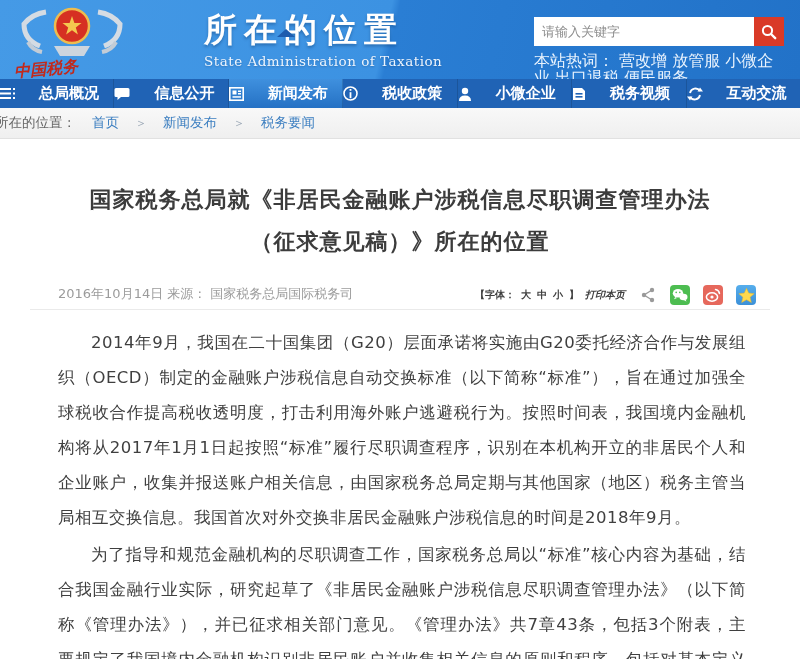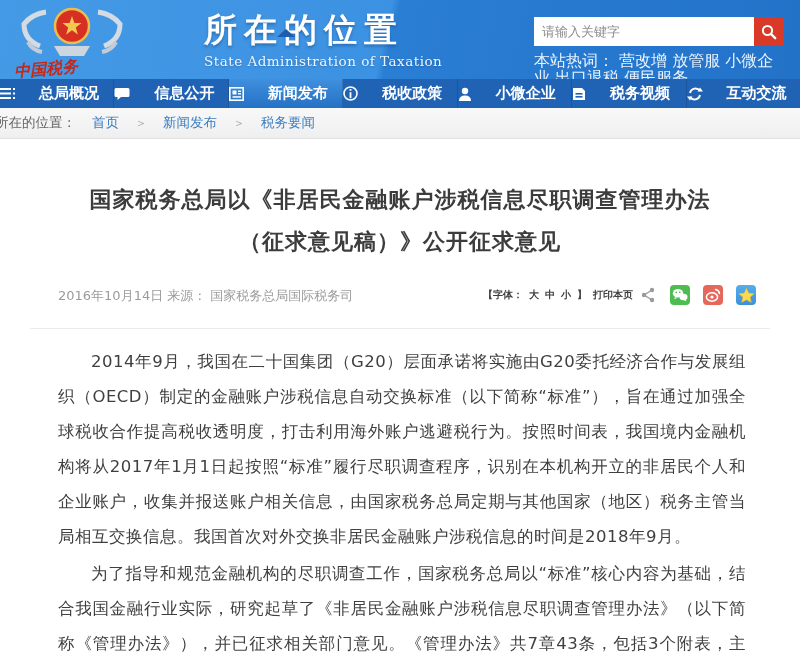--- a/index.html
+++ b/index.html
@@ -42,29 +42,29 @@
   
   .breadcrumb{display:flex;align-items:center;height:30px;background:linear-gradient(#f8f8f8,#efefef);
     border-bottom:1px solid #e1e1e1;font-size:13.5px;color:#666;overflow:hidden;}
   .breadcrumb .bc-label{margin-left:-5px;}
   .breadcrumb a{color:#3b7ec0;text-decoration:none;margin:0 0 0 16px;cursor:pointer;}
   .breadcrumb .sep{color:#9aa7b5;margin-left:16px;font-size:12px;}
 
   
   .article-title{max-width:640px;margin:40px auto 0;text-align:center;font-size:22px;font-weight:bold;
     color:#3c3c3c;line-height:42px;letter-spacing:1px;}
-  .meta{display:flex;align-items:flex-end;margin:22px 30px 0;padding:0 14px 23px 16px;
+  .meta{display:flex;align-items:flex-start;margin:22px 30px 0;padding:0 14px 4px 16px;
     border-bottom:1px solid #eaeaea;font-size:13px;color:#9b9b9b;}
   .meta .date{margin-left:12px;}
   .meta .src-label{margin-left:4px;}
   .meta .src{margin-left:4px;}
   .meta-right{margin-left:auto;display:flex;align-items:center;color:#3f3f3f;font-weight:bold;
     font-size:10px;gap:6px;}
   .meta-right .fsz{cursor:pointer;}
-  .meta-right .print{cursor:pointer;}
+  .meta-right .print{cursor:pointer;margin-right:8px;font-style:italic;}
   .share-ic{cursor:pointer;display:flex;align-items:center;}
   .share-sq{width:20px;height:20px;border-radius:4px;margin-left:7px;cursor:pointer;display:flex;
     align-items:center;justify-content:center;}
 
   .article-body{margin:15px 54px 0 58px;font-size:16.5px;line-height:35px;color:#3f3f3f;
     text-align:justify;letter-spacing:.5px;}
   .article-body p{margin:0 0 2px;text-indent:2em;}
 </style>
 </head>
 <body>
@@ -178,21 +178,21 @@
   <div class="breadcrumb">
     <span class="bc-label">所在的位置：</span>
     <a>首页</a>
     <span class="sep">＞</span>
     <a>新闻发布</a>
     <span class="sep">＞</span>
     <a>税务要闻</a>
   </div>
 
   <div class="main">
-    <h1 class="article-title">国家税务总局以《非居民金融账户涉税信息尽职调查管理办法（征求意见稿）》公开征求意见</h1>
+    <h1 class="article-title">国家税务总局就《非居民金融账户涉税信息尽职调查管理办法（征求意见稿）》所在的位置</h1>
 
     <div class="meta">
       <span class="date">2016年10月14日</span>
       <span class="src-label">来源：</span>
       <span class="src">国家税务总局国际税务司</span>
 
       <div class="meta-right">
         <span>【字体：</span>
         <span class="fsz">大</span>
         <span class="fsz">中</span>

